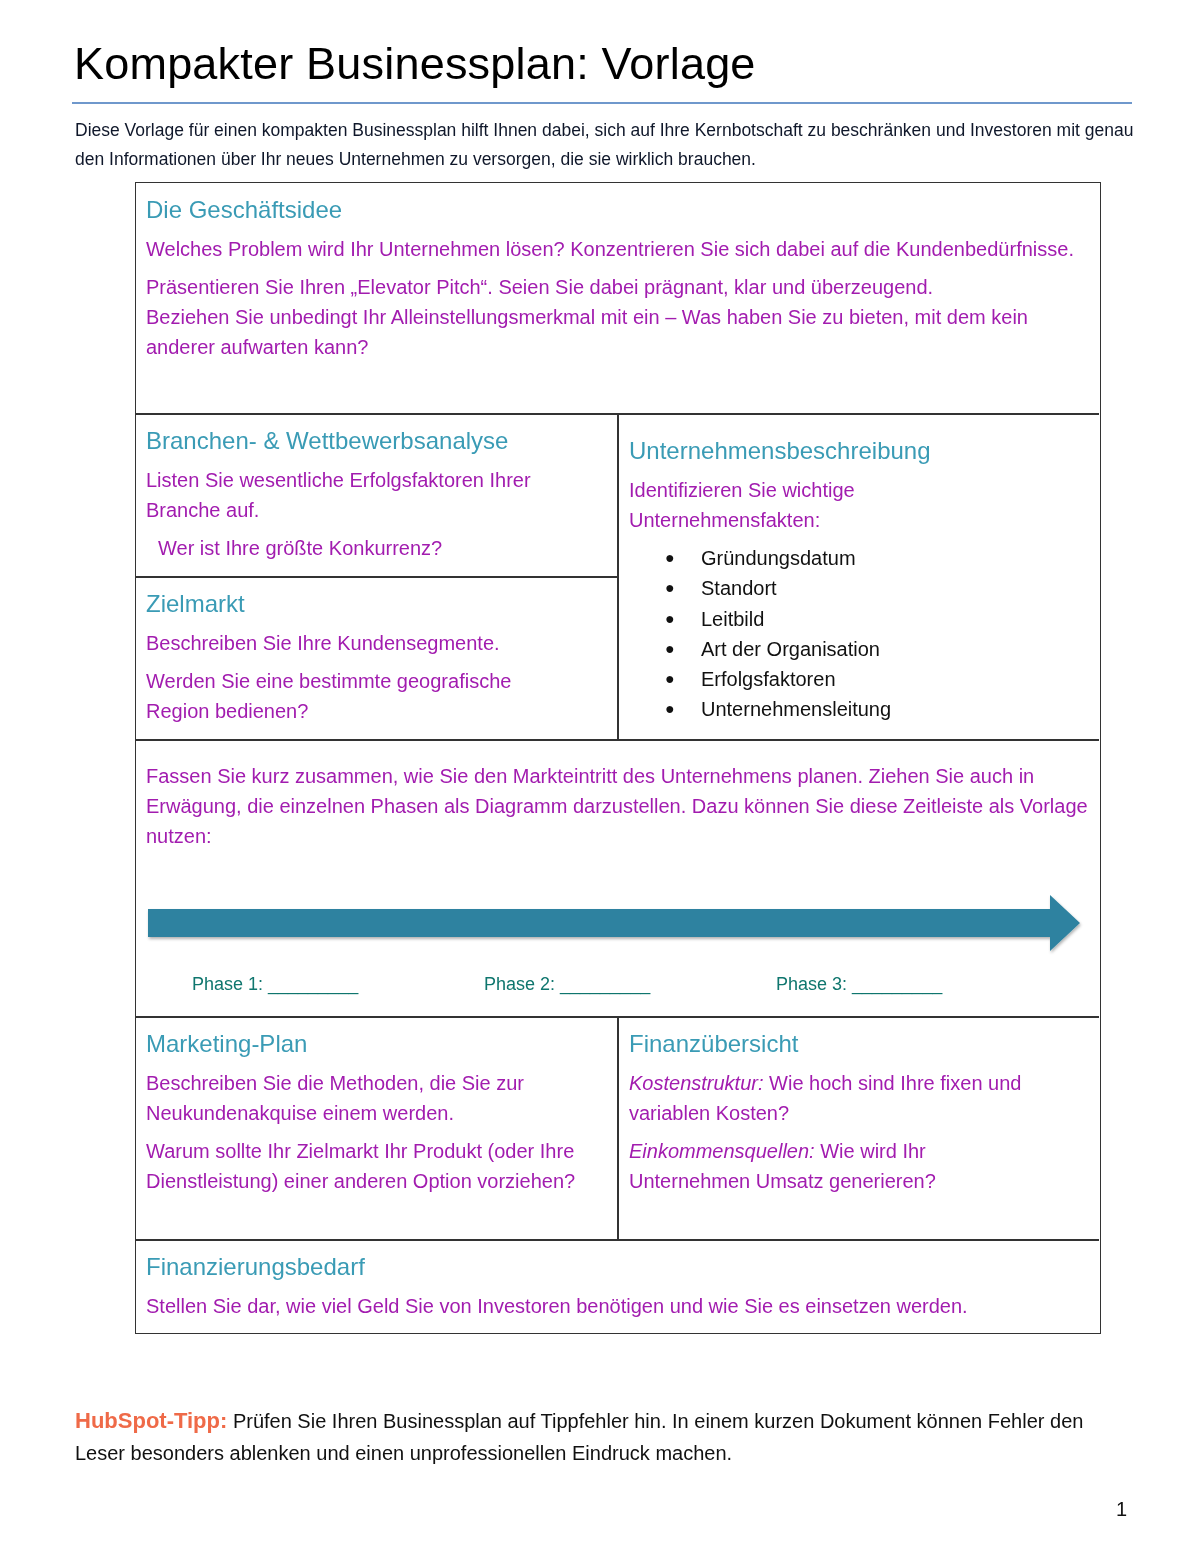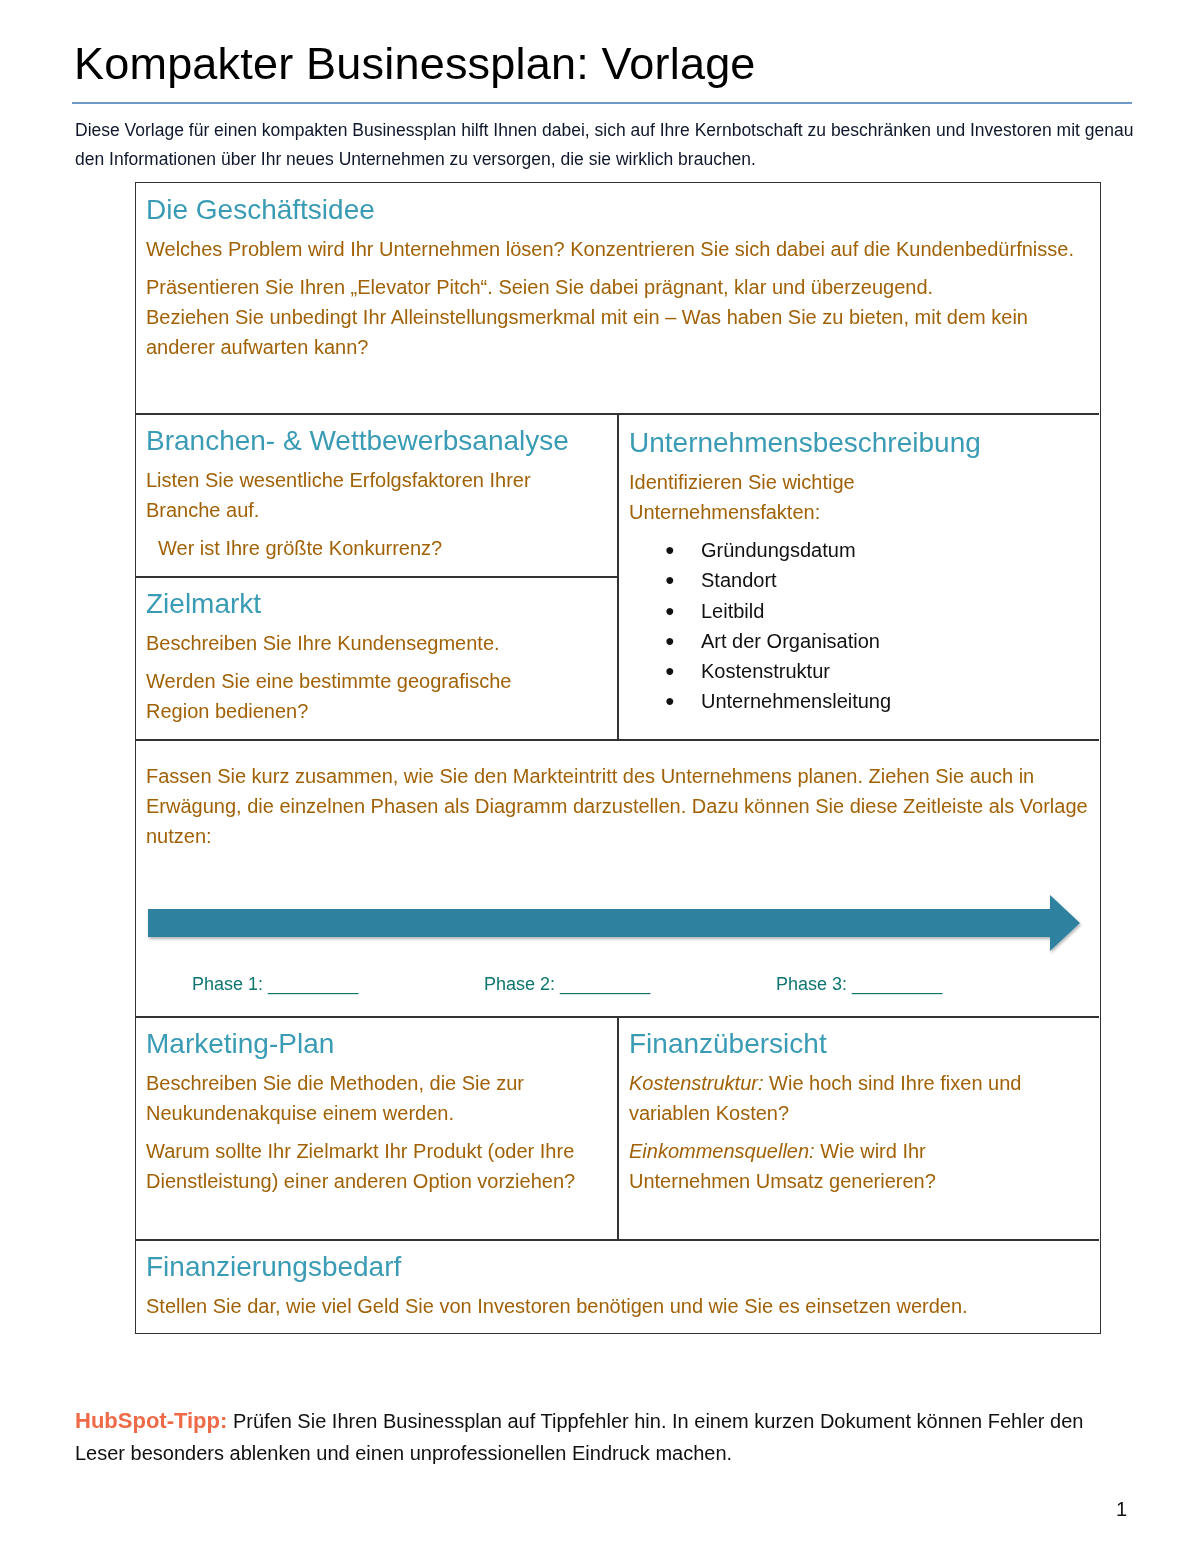--- a/index.html
+++ b/index.html
@@ -21,24 +21,24 @@
     font-size: 17.5px; line-height: 29px; color: #0f172a; margin: 0;
   }
   .grid {
     position: absolute; left: 135px; top: 182px; width: 966px; height: 1152px;
     border: 1.5px solid #333; box-sizing: border-box;
   }
   .cell { position: absolute; box-sizing: border-box; padding: 0 10px; }
   .hline { position: absolute; height: 1.5px; background: #333; }
   .vline { position: absolute; width: 1.5px; background: #333; }
   .h {
-    font-size: 28px; color: #3a9bb5; margin: 0; line-height: 30px; font-weight: normal;
+    font-size: 24px; color: #3a9bb5; margin: 0; line-height: 30px; font-weight: normal;
   }
   .p {
-    font-size: 20px; line-height: 30px; margin: 0; color: #a16207;
+    font-size: 20px; line-height: 30px; margin: 0; color: #a21caf;
   }
   .p em { font-style: italic; }
   ul.facts { list-style: none; margin: 0; padding: 0; }
   ul.facts li { font-size: 20px; line-height: 30.3px; position: relative; padding-left: 72px; }
   ul.facts li .bullet { position: absolute; left: 36px; top: 0; font-size: 16px; }
   .phase {
     position: absolute; font-size: 18px; color: #0f766e;
   }
   .tip {
     position: absolute; left: 75px; top: 1405px; width: 1060px;
@@ -70,29 +70,29 @@
     <p class="p" style="margin-top:8px;">Präsentieren Sie Ihren „Elevator Pitch“. Seien Sie dabei prägnant, klar und überzeugend.</p>
     <p class="p" style="width:940px;">Beziehen Sie unbedingt Ihr Alleinstellungsmerkmal mit ein – Was haben Sie zu bieten, mit dem kein anderer aufwarten kann?</p>
   </div>
 
   <div class="cell" style="left:0; top:243px; width:480px;">
     <h2 class="h">Branchen- &amp; Wettbewerbsanalyse</h2>
     <p class="p" style="margin-top:9px; width:440px;">Listen Sie wesentliche Erfolgsfaktoren Ihrer Branche auf.</p>
     <p class="p" style="margin-top:8px;margin-left:12px;">Wer ist Ihre größte Konkurrenz?</p>
   </div>
 
-  <div class="cell" style="left:483px; top:245px; width:480px;">
+  <div class="cell" style="left:483px; top:253px; width:480px;">
     <h2 class="h">Unternehmensbeschreibung</h2>
     <p class="p" style="margin-top:9px; width:300px;">Identifizieren Sie wichtige Unternehmensfakten:</p>
     <ul class="facts" style="margin-top:8px;">
       <li><span class="bullet">●</span><span>Gründungsdatum</span></li>
       <li><span class="bullet">●</span><span>Standort</span></li>
       <li><span class="bullet">●</span><span>Leitbild</span></li>
       <li><span class="bullet">●</span><span>Art der Organisation</span></li>
-      <li><span class="bullet">●</span><span>Kostenstruktur</span></li>
+      <li><span class="bullet">●</span><span>Erfolgsfaktoren</span></li>
       <li><span class="bullet">●</span><span>Unternehmensleitung</span></li>
     </ul>
   </div>
 
   <div class="cell" style="left:0; top:406px; width:480px;">
     <h2 class="h">Zielmarkt</h2>
     <p class="p" style="margin-top:9px;">Beschreiben Sie Ihre Kundensegmente.</p>
     <p class="p" style="margin-top:8px; width:430px;">Werden Sie eine bestimmte geografische Region bedienen?</p>
   </div>
 

